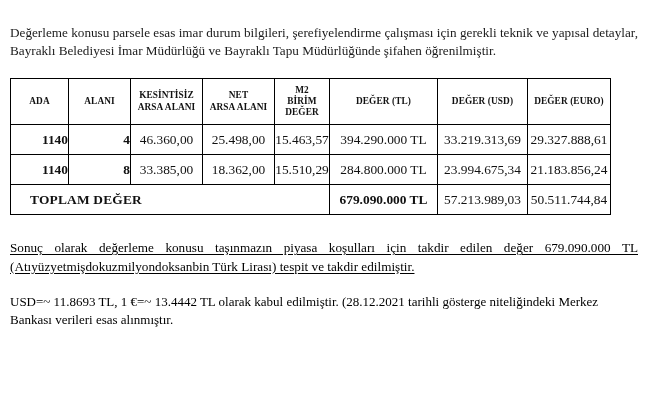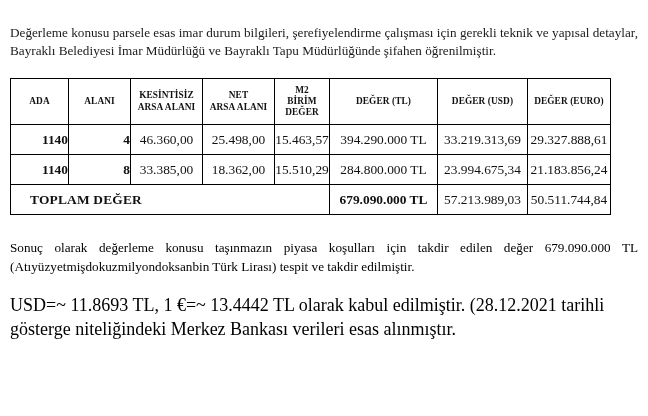--- a/index.html
+++ b/index.html
@@ -96,25 +96,26 @@
   col.c-euro     { width: 83px; }
 
   
   .conclusion {
     margin-top: 24px;
     font-size: 13.2px;
     line-height: 1.4;
     text-align: justify;
   }
   .conclusion .uline {
+    text-decoration: underline;
     text-underline-offset: 2px;
   }
   .rates {
     margin-top: 17px;
-    font-size: 18px;
+    font-size: 13px;
     line-height: 1.35;
     text-align: justify;
   }
   .rates-last {
     text-align: left;
   }
 </style>
 </head>
 <body>
 

